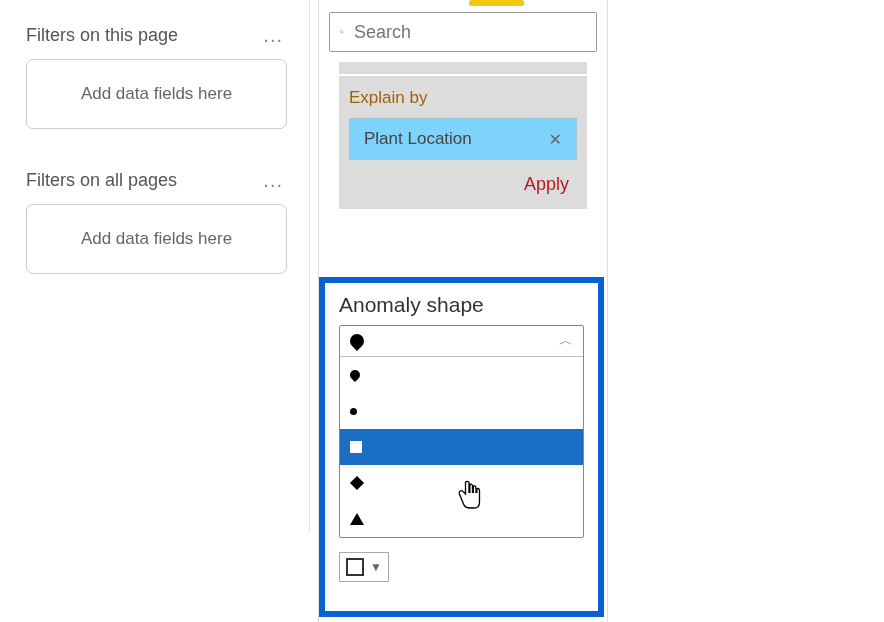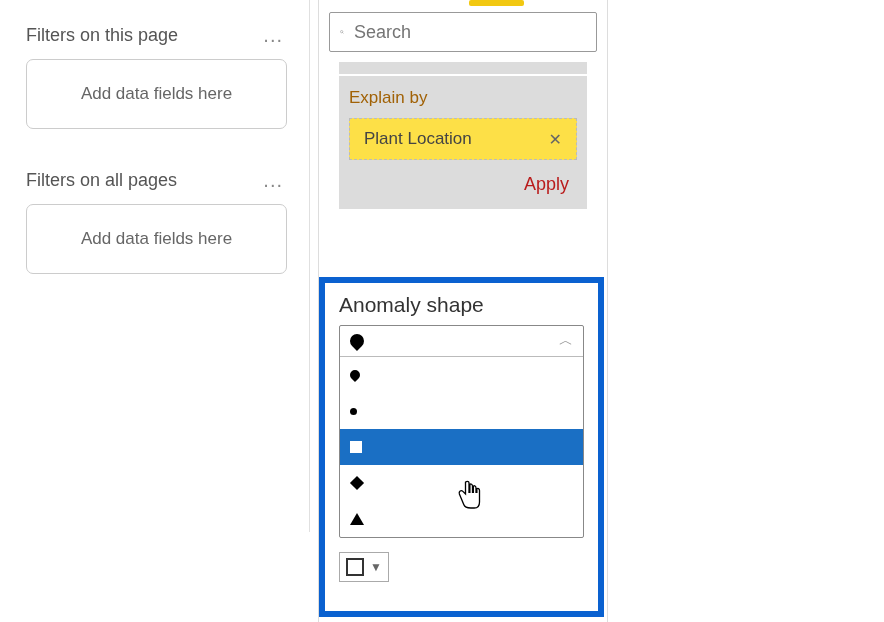--- a/index.html
+++ b/index.html
@@ -101,21 +101,21 @@
       background: #dcdcdc;
       margin: 0 20px 2px 20px;
       padding: 12px 10px 14px 10px;
     }
     .explain-label {
       font-size: 17px;
       color: #a16207;
       margin-bottom: 10px;
     }
     .chip {
-      background: #fde047;
+      background: #7dd3fc;
       border: 1px dashed #bbb;
       display: flex;
       align-items: center;
       justify-content: space-between;
       padding: 10px 14px;
       font-size: 17px;
       color: #444;
     }
     .chip-x {
       color: #666;

